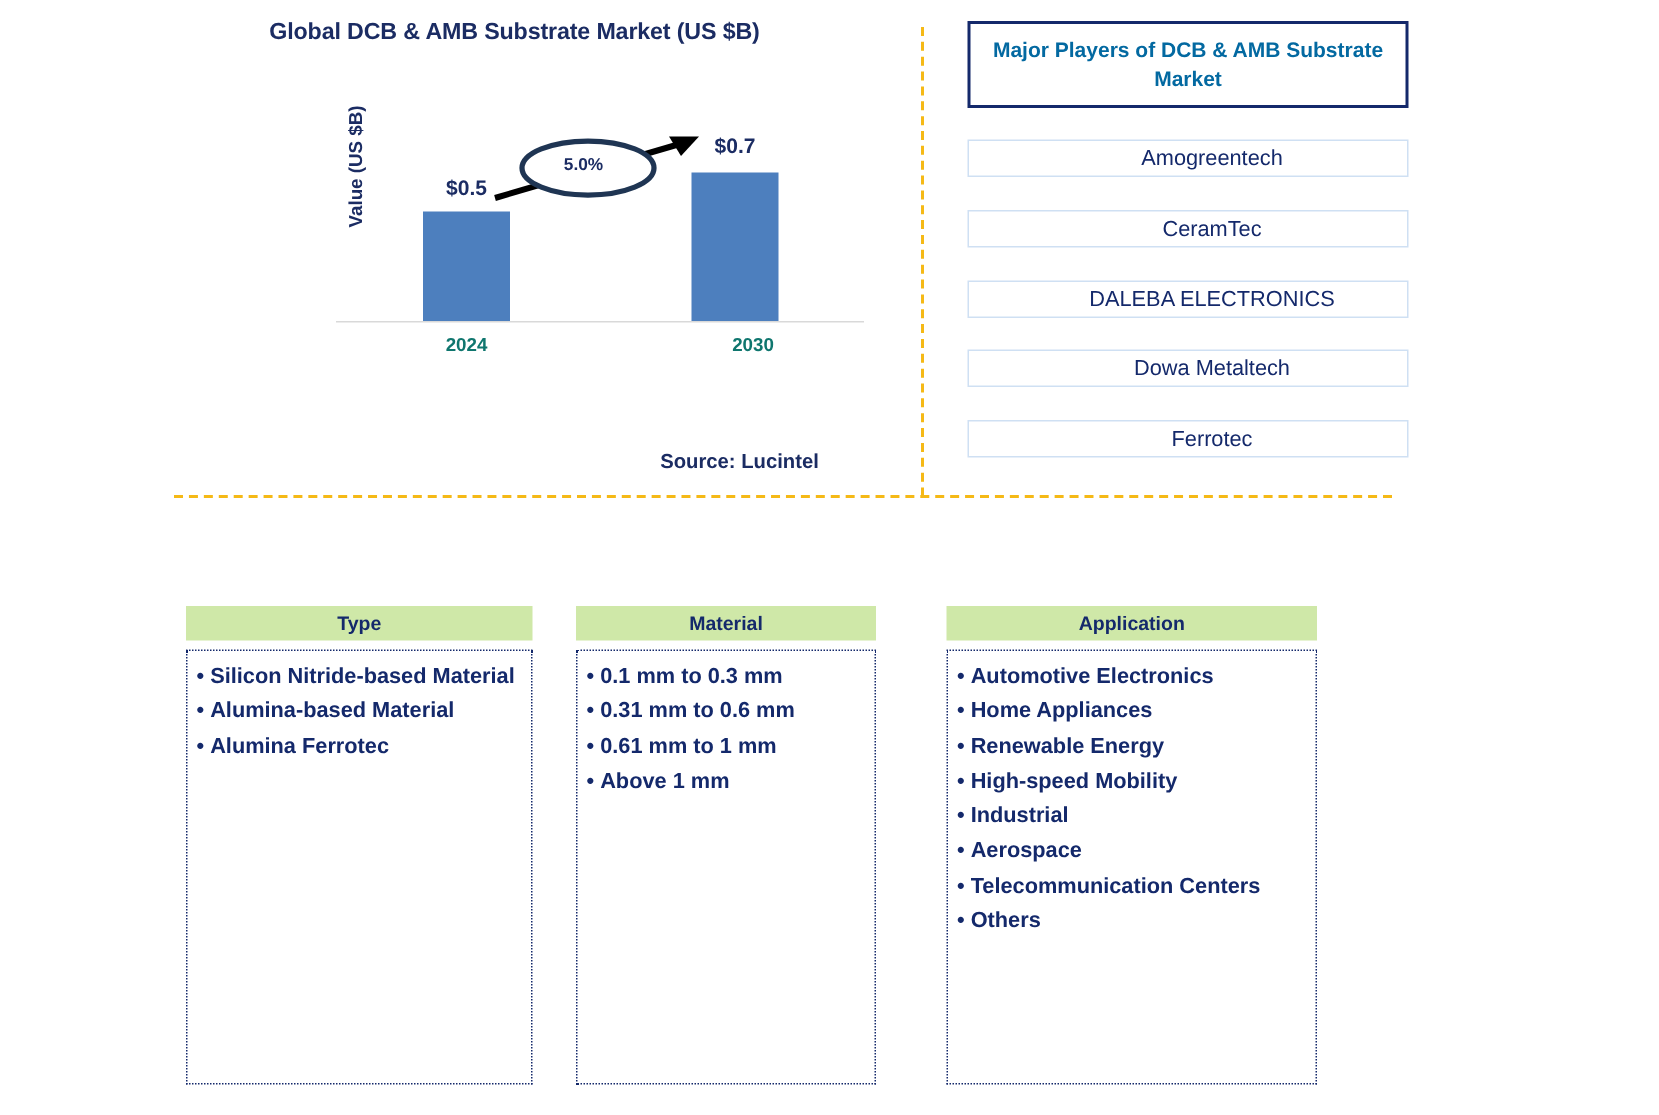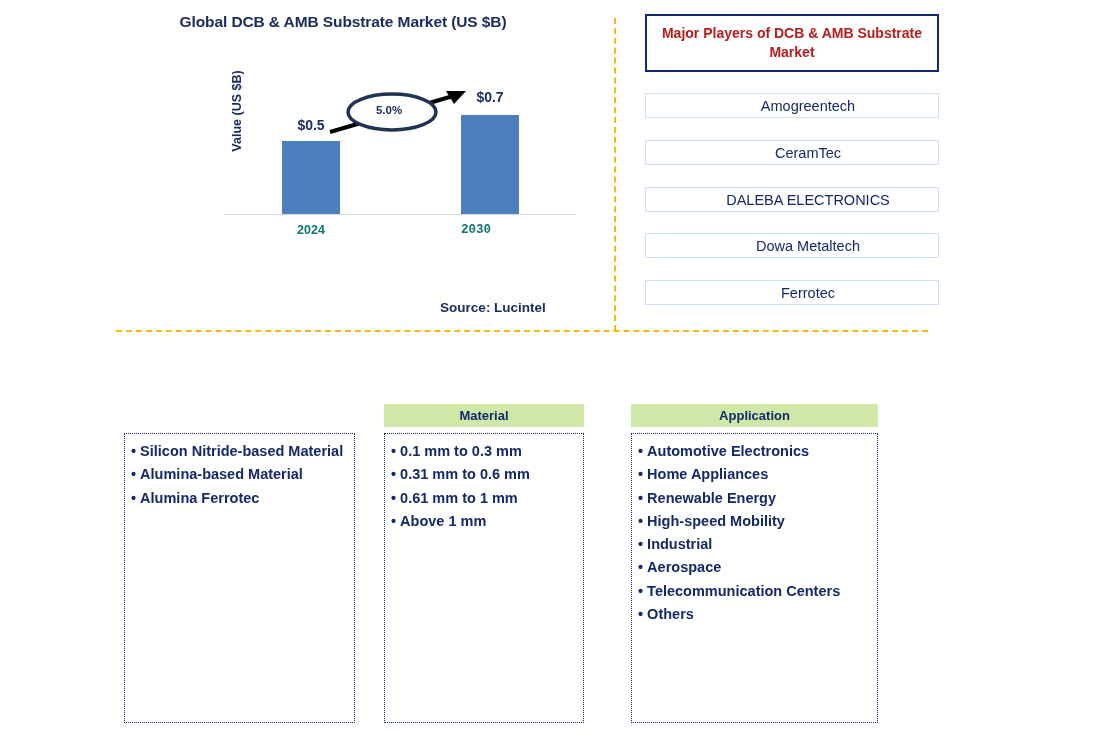--- a/index.html
+++ b/index.html
@@ -74,21 +74,21 @@
   .x-tick {
     position: absolute;
     top: 223px;
     width: 70px;
     text-align: center;
     font-size: 12.5px;
     font-weight: bold;
     color: #0f766e;
   }
   #tick-2024 { left: 228px; }
-  #tick-2030 { left: 393px; font-family: Liberation Mono, monospace; }
+  #tick-2030 { left: 419px; }
 
   #cagr-svg {
     position: absolute;
     left: 280px;
     top: 86px;
     width: 140px;
     height: 56px;
   }
   #cagr-text {
     position: absolute;
@@ -138,21 +138,21 @@
     width: 294px;
     height: 58px;
     border: 2px solid #14296b;
     box-sizing: border-box;
     display: flex;
     align-items: center;
     justify-content: center;
     text-align: center;
     font-size: 14px;
     font-weight: bold;
-    color: #b91c1c;
+    color: #0369a1;
     line-height: 1.35;
     padding: 0 10px;
     box-sizing: border-box;
   }
   .player-item {
     position: absolute;
     left: 597px;
     width: 294px;
     height: 25px;
     border: 1px solid #cfe0f3;
@@ -259,20 +259,21 @@
 
   <div id="players-header">Major Players of DCB &amp; AMB Substrate Market</div>
 
   <div class="player-item" style="top:93px">Amogreentech</div>
   <div class="player-item" style="top:140px">CeramTec</div>
   <div class="player-item" style="top:187px">DALEBA ELECTRONICS</div>
   <div class="player-item" style="top:233px">Dowa Metaltech</div>
   <div class="player-item" style="top:280px">Ferrotec</div>
 
 
+  <div class="col-header col-1">Type</div>
   <div class="col-header col-2">Material</div>
   <div class="col-header col-3">Application</div>
 
   <div class="col-body col-1">
     <ul class="bullet-list">
       <li>Silicon Nitride-based Material</li>
       <li>Alumina-based Material</li>
       <li>Alumina Ferrotec</li>
     </ul>
   </div>

